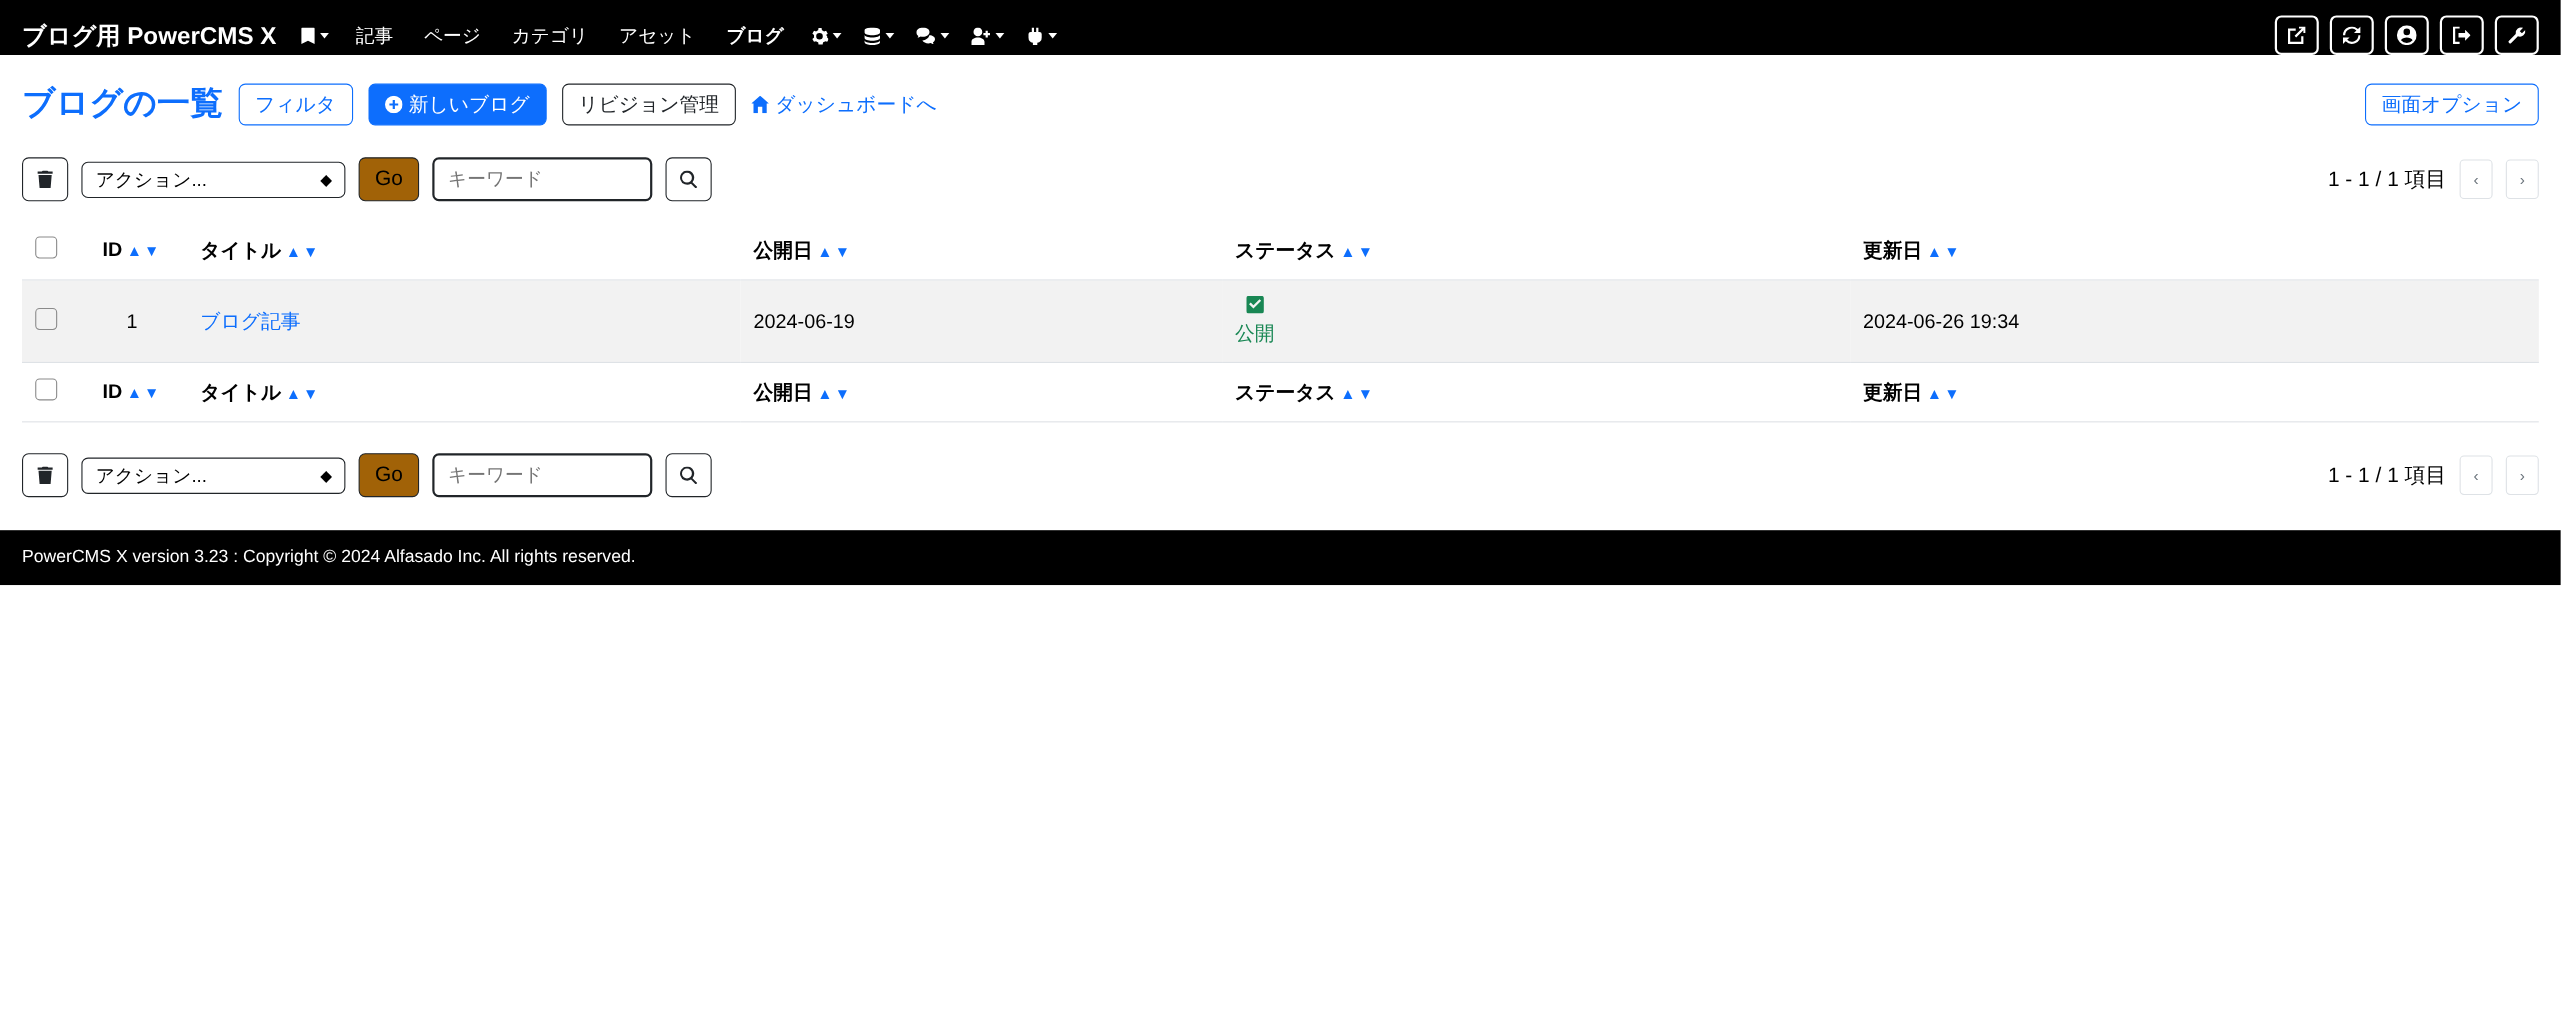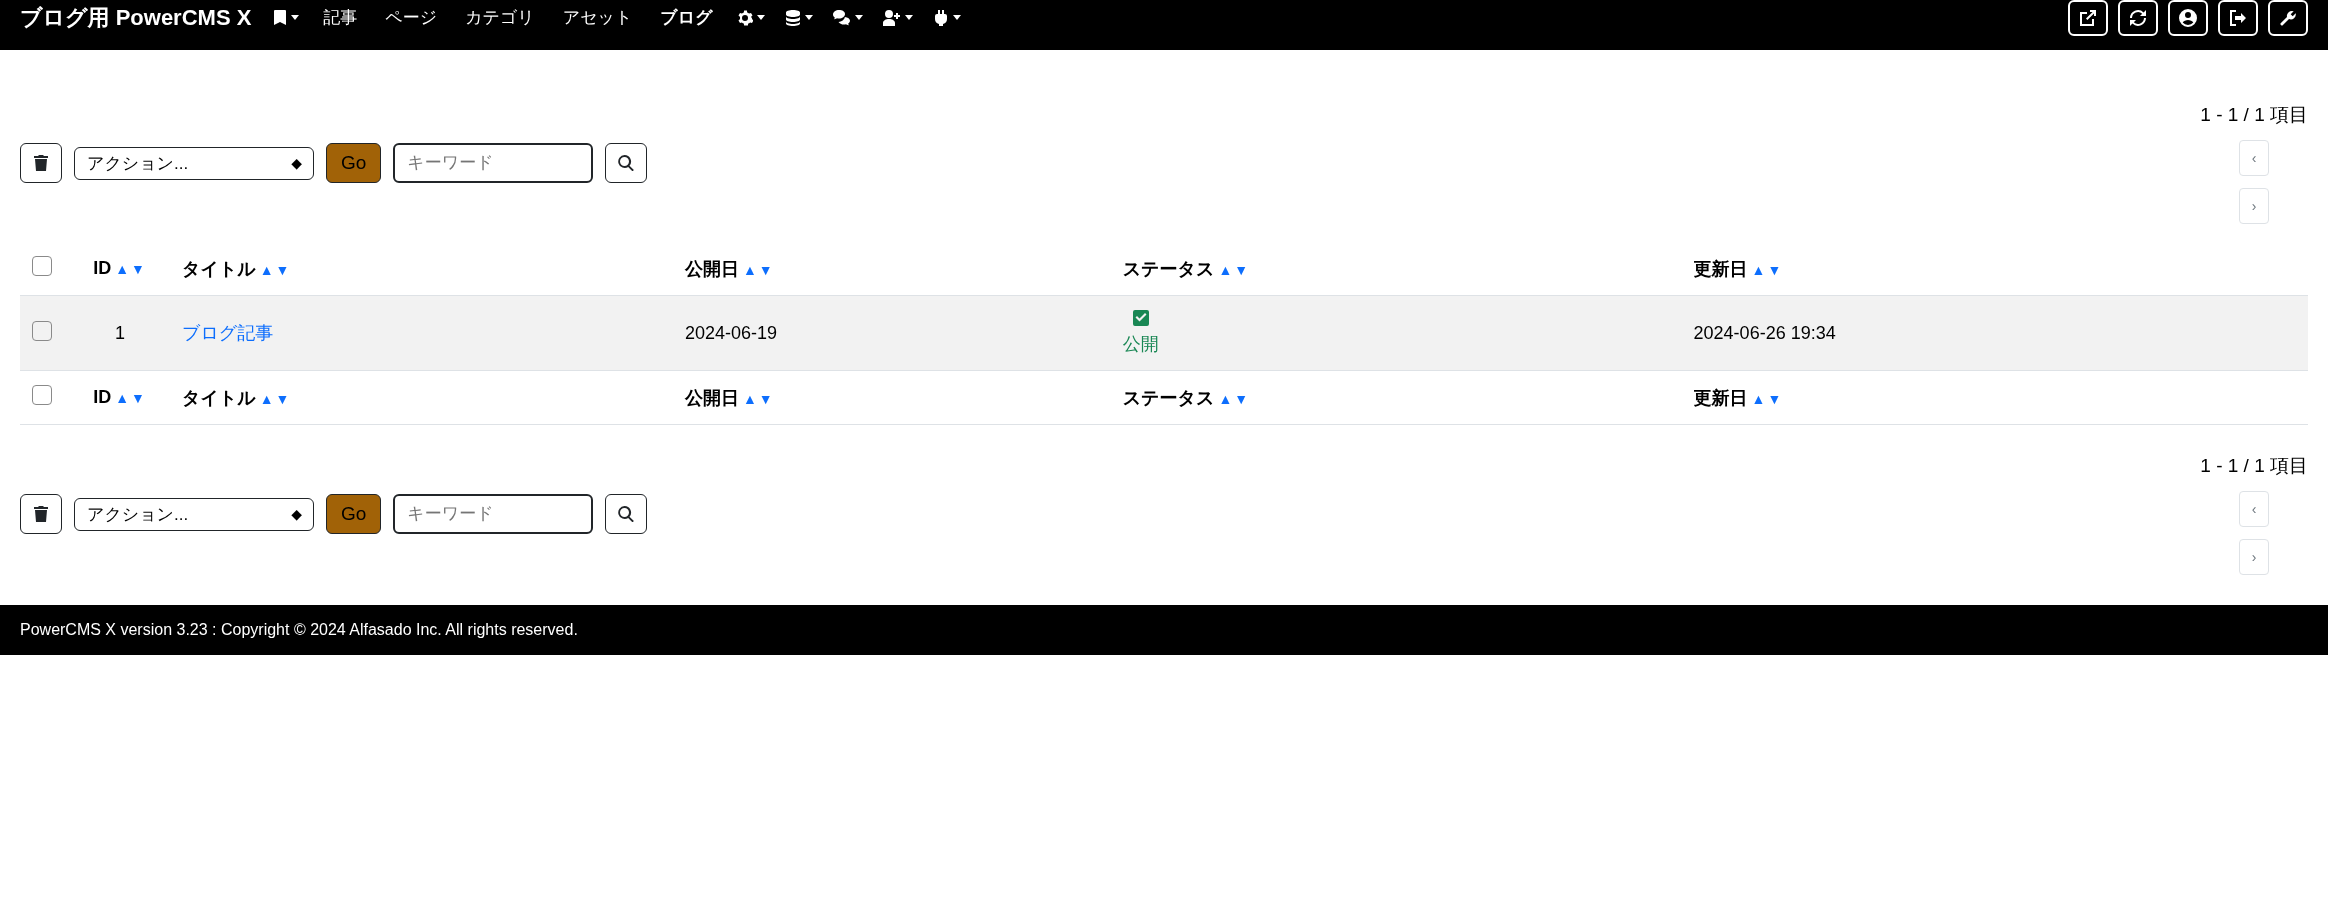--- a/index.html
+++ b/index.html
@@ -1,19 +1,19 @@
 <!DOCTYPE html>
 <html><head>
   <meta charset="utf-8">
   <style>
     * { box-sizing: border-box; margin: 0; padding: 0; }
     body { font-family: -apple-system, BlinkMacSystemFont, "Segoe UI", Helvetica, Arial, sans-serif; font-size: 16px; background: #fff; }
     
     
-    .navbar { background: #000; color: #fff; height: 50px; display: flex; align-items: flex-start; padding: 0 20px; justify-content: space-between; }
+    .navbar { background: #000; color: #fff; height: 50px; display: flex; align-items: flex-end; padding: 0 20px; justify-content: space-between; }
     .navbar-left { display: flex; align-items: center; gap: 8px; }
     .navbar-brand { font-size: 22px; font-weight: bold; margin-right: 8px; }
     .nav-item { color: #fff; text-decoration: none; padding: 6px 10px; font-size: 17px; display: inline-flex; align-items: center; gap: 4px; }
     .nav-item.active { font-weight: bold; }
     .nav-icon-only { display: inline-flex; align-items: center; padding: 4px 6px; gap: 4px; }
     .caret-down { width: 0; height: 0; border-left: 4px solid transparent; border-right: 4px solid transparent; border-top: 5px solid #fff; display: inline-block; }
     .navbar-right { display: flex; gap: 10px; }
     .nav-icon-btn { border: 2px solid #fff; background: #000; border-radius: 6px; width: 40px; height: 36px; display: flex; align-items: center; justify-content: center; cursor: pointer; }
     .nav-icon-btn svg { fill: #fff; }
     
@@ -29,21 +29,21 @@
     .page-head-right { margin-left: auto; }
     
     
     .toolbar { display: flex; align-items: center; gap: 12px; margin-top: 28px; }
     .icon-box { width: 42px; height: 40px; border: 1px solid #212529; border-radius: 6px; display: flex; align-items: center; justify-content: center; cursor: pointer; background: #fff; }
     .select-wrap { position: relative; }
     .action-select { height: 33px; border: 1px solid #212529; border-radius: 6px; padding: 0 36px 0 12px; font-size: 17px; background: #fff; appearance: none; min-width: 240px; cursor: pointer; }
     .select-caret { position: absolute; right: 12px; top: 50%; transform: translateY(-50%); pointer-events: none; font-size: 14px; }
     .go-btn { height: 40px; border: 1px solid #212529; border-radius: 6px; padding: 0 14px; font-size: 19px; background: #a16207; cursor: pointer; }
     .search-input { height: 40px; border: 2px solid #212529; border-radius: 6px; padding: 0 12px; font-size: 17px; width: 200px; }
-    .pagination-info { margin-left: auto; font-size: 19px; display: flex; align-items: center; gap: 12px; flex-direction: column; }
+    .pagination-info { margin-left: auto; font-size: 19px; display: flex; align-items: center; gap: 12px; }
     .page-btn { width: 30px; height: 36px; border: 1px solid #dee2e6; background: #fff; border-radius: 4px; cursor: pointer; color: #6c757d; display: flex; align-items: center; justify-content: center; font-size: 14px; }
     
     
     .table-wrap { margin-top: 18px; }
     table { width: 100%; border-collapse: collapse; }
     th, td { text-align: left; padding: 14px 12px; font-size: 18px; border-bottom: 1px solid #dee2e6; }
     th { font-weight: 700; }
     tbody tr.data-row { background: #f2f2f2; }
     .checkbox-cell { width: 50px; }
     .cbx { width: 20px; height: 20px; border: 1.5px solid #8a8a8a; border-radius: 4px; display: inline-block; cursor: pointer; }
@@ -128,20 +128,40 @@
     </button>
     <button class="nav-icon-btn">
       <svg width="16" height="16" viewBox="0 0 16 16">
           <path fill="#fff" d="M15.7 3.3l-3 3-2-2 3-3A5 5 0 0 0 7 7L.7 13.3a1 1 0 0 0 0 1.4l.6.6a1 1 0 0 0 1.4 0L9 9a5 5 0 0 0 6.7-5.7z"></path>
         </svg>
     </button>
   </div>
 </div>
 
 <div class="content">
+  <div class="page-head">
+    <h1 class="page-title">ブログの一覧</h1>
+    <a class="btn btn-outline-primary">フィルタ</a>
+    <a class="btn btn-primary">
+      <svg width="16" height="16" viewBox="0 0 16 16">
+          <path fill="#fff" d="M8 0a8 8 0 1 0 0 16A8 8 0 0 0 8 0zm4 9H9v3H7V9H4V7h3V4h2v3h3v2z"></path>
+        </svg>
+      <span>新しいブログ</span>
+    </a>
+    <a class="btn btn-outline-secondary">リビジョン管理</a>
+    <a class="dash-link">
+      <svg width="16" height="16" viewBox="0 0 16 16">
+          <path fill="#0d6efd" d="M8 0L0 7h2v9h4V10h4v6h4V7h2L8 0z"></path>
+        </svg>
+      <span>ダッシュボードへ</span>
+    </a>
+    <div class="page-head-right">
+      <a class="btn btn-outline-primary">画面オプション</a>
+    </div>
+  </div>
 
   <div class="toolbar">
     <button class="icon-box">
       <svg width="14" height="16" viewBox="0 0 14 16">
           <path fill="#212529" d="M5 0l-1 1H0v2h14V1h-4l-1-1H5zM1 4l1 12h10l1-12H1z"></path>
         </svg>
     </button>
     <div class="select-wrap">
       <select class="action-select">
         <option>アクション...</option>

